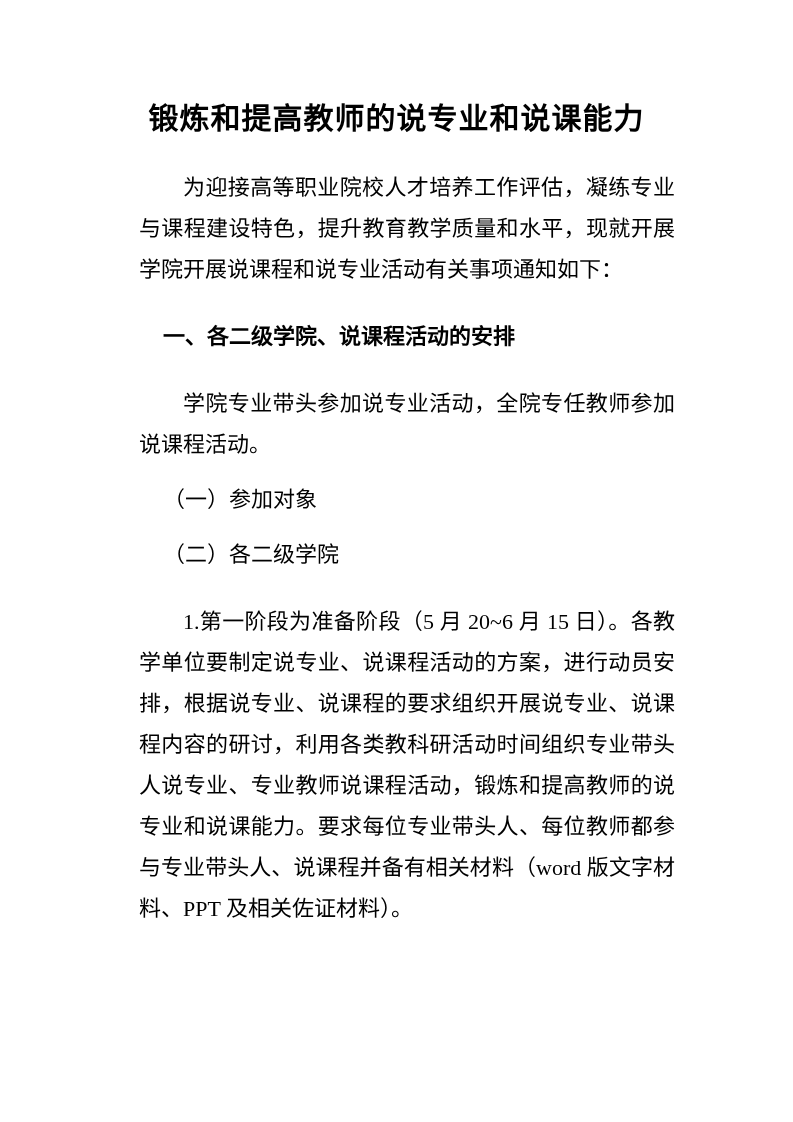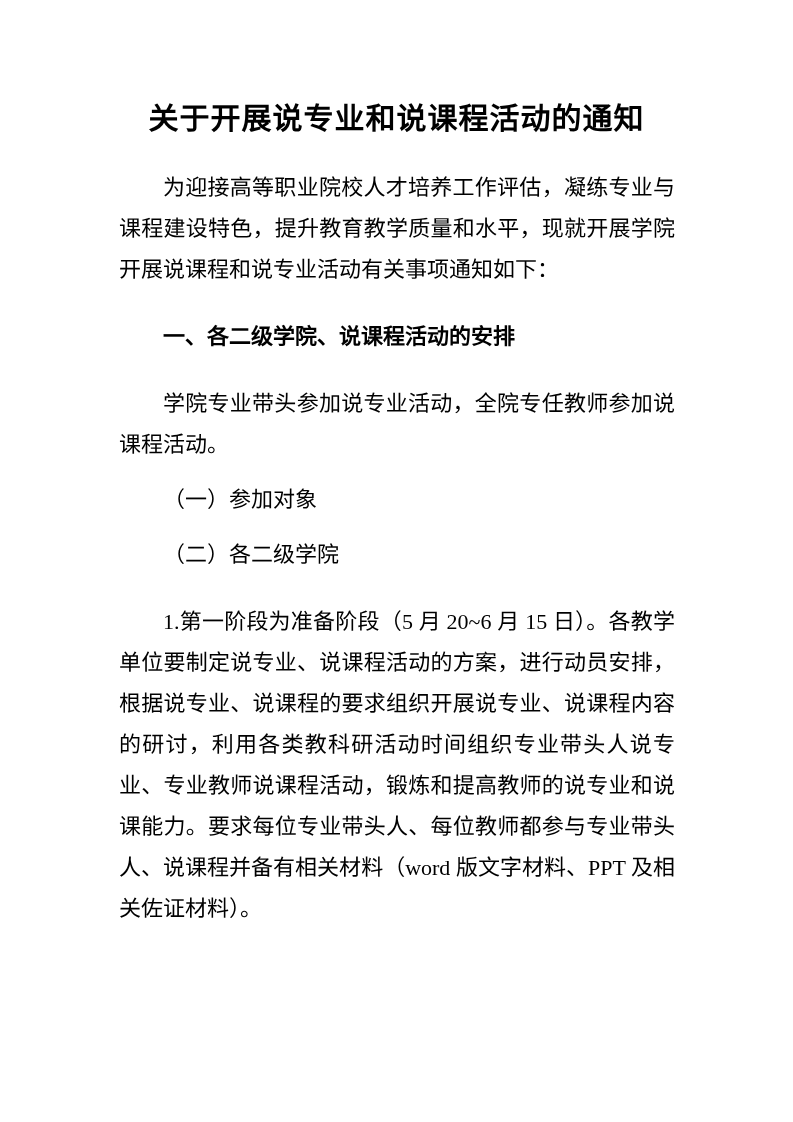--- a/index.html
+++ b/index.html
@@ -38,37 +38,38 @@
     color: #000000;
     margin: 0;
   }
   .b-salutation {
     margin-top: 77px;
     text-indent: 0;
   }
   .b-body {
     margin-top: 26px;
     text-indent: 2em;
+    margin-left: 20px;
   }
   .b-heading1 {
     margin-top: 26px;
     text-indent: 2em;
     font-weight: 700;
   }
   .b-heading2 {
     margin-top: 14px;
     text-indent: 2em;
     font-weight: 400;
   }
 </style>
 </head>
 <body>
 
 <div class="page">
-  <h1 class="doc-title">关于开展说专业和说课程活动的通知</h1>
+  <h1 class="doc-title">锻炼和提高教师的说专业和说课能力</h1>
   <div class="doc-body" id="doc-body">
       <p class="block b-body">为迎接高等职业院校人才培养工作评估，凝练专业与课程建设特色，提升教育教学质量和水平，现就开展学院开展说课程和说专业活动有关事项通知如下：</p>
       <p class="block b-heading1">一、各二级学院、说课程活动的安排</p>
       <p class="block b-body">学院专业带头参加说专业活动，全院专任教师参加说课程活动。</p>
       <p class="block b-heading2">（一）参加对象</p>
       <p class="block b-heading2">（二）各二级学院</p>
       <p class="block b-body">1.第一阶段为准备阶段（5 月 20~6 月 15 日）。各教学单位要制定说专业、说课程活动的方案，进行动员安排，根据说专业、说课程的要求组织开展说专业、说课程内容的研讨，利用各类教科研活动时间组织专业带头人说专业、专业教师说课程活动，锻炼和提高教师的说专业和说课能力。要求每位专业带头人、每位教师都参与专业带头人、说课程并备有相关材料（word 版文字材料、PPT 及相关佐证材料）。</p>
     </div>
 </div>
 

